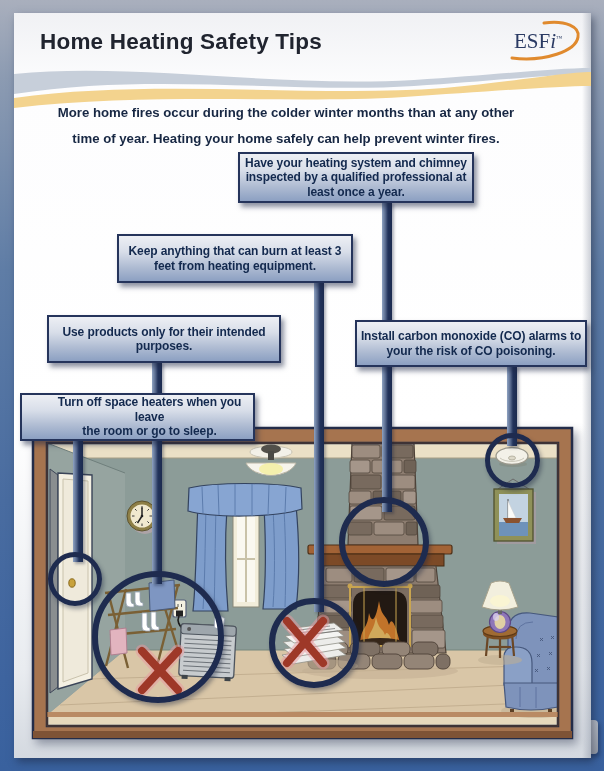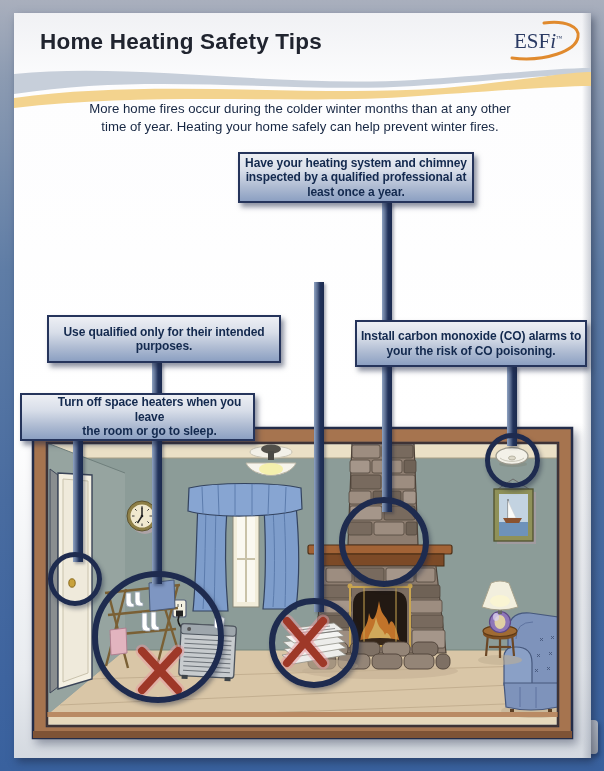--- a/index.html
+++ b/index.html
@@ -30,22 +30,22 @@
   .logo{position:absolute;left:503px;top:18px;width:80px;height:48px;z-index:2;}
   .logo .arc{position:absolute;left:0;top:0;}
   .logo .txt{
     position:absolute;left:11px;top:11px;
     font-family:"Liberation Serif",serif;font-size:21px;color:#2A3A63;
   }
   .logo .it{font-style:italic;}
   .logo .tm{font-size:6px;vertical-align:super;color:#2A3A63;}
   .wave{position:absolute;left:14px;top:64px;z-index:2;}
   .intro{
-    position:absolute;left:40px;top:100px;width:520px;z-index:2;margin:0;
-    font-size:13.2px;font-weight:normal;line-height:18px;color:#172743;
+    position:absolute;left:26px;top:100px;width:520px;z-index:2;margin:0;
+    font-size:13.2px;font-weight:bold;line-height:26px;color:#172743;
     text-align:center;white-space:pre-line;
   }
   .box{
     position:absolute;z-index:4;box-sizing:border-box;
     border:2px solid #25345B;
     background:linear-gradient(180deg,#EDEFF4 0%,#D8DEE9 35%,#AEBBD2 70%,#8CA0C2 100%);
     box-shadow:3px 4px 5px rgba(30,40,70,.5);
     display:flex;align-items:center;justify-content:center;
   }
   .box span{
@@ -108,22 +108,26 @@
   <div class="conn c2"></div>
   <div class="conn c3"></div>
   <div class="conn c4"></div>
   <div class="conn c5"></div>
 
   <div class="box b1">
       <span>Have your heating system and chimney
 inspected by a qualified professional at
 least once a year.</span>
     </div>
+  <div class="box b2">
+      <span>Keep anything that can burn at least 3
+feet from heating equipment.</span>
+    </div>
   <div class="box b3">
-      <span>Use qualified only for their intended
+      <span>Use products only for their intended
 purposes.</span>
     </div>
   <div class="box b4">
       <span>Install carbon monoxide (CO) alarms to
 your the risk of CO poisoning.</span>
     </div>
   <div class="box b5">
       <span>Turn off space heaters when you leave
 the room or go to sleep.</span>
     </div>

